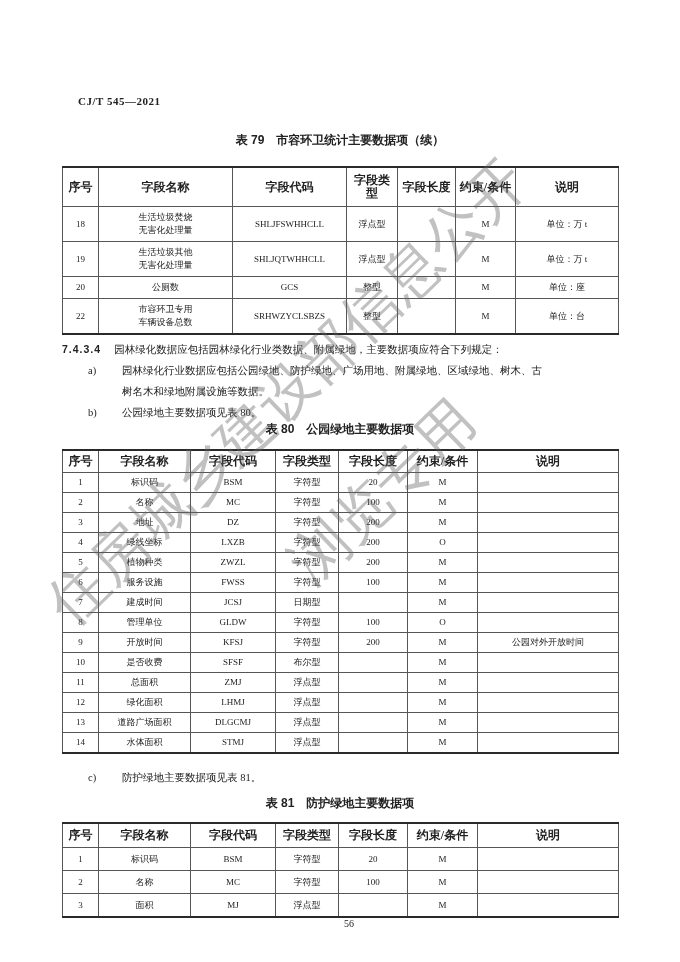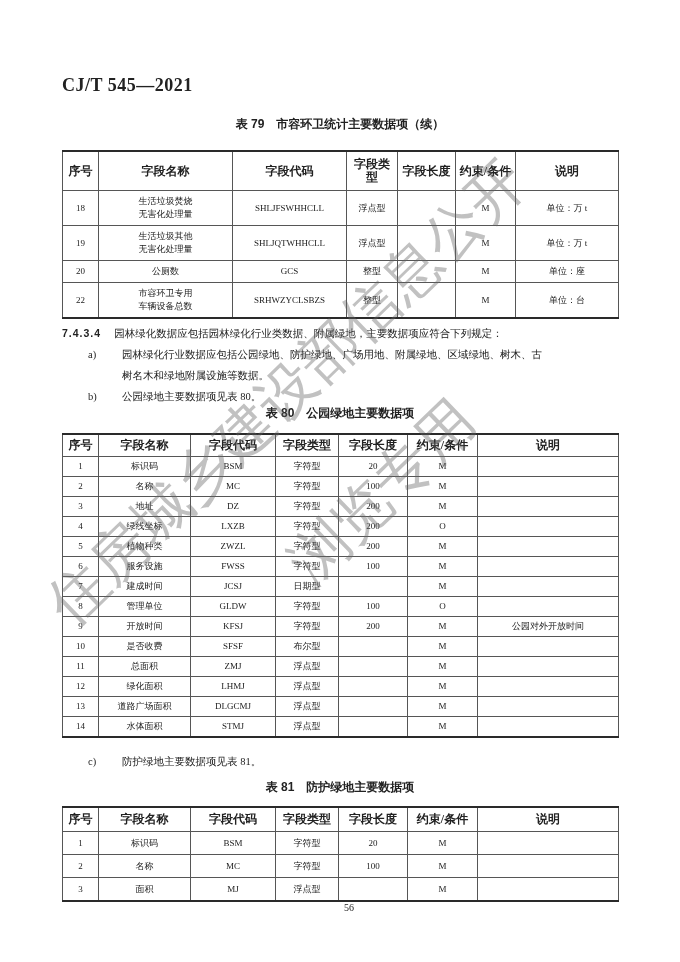--- a/index.html
+++ b/index.html
@@ -6,22 +6,22 @@
   .page{
     position:relative;
     width:680px;height:962px;
     background:#ffffff;
     overflow:hidden;
     font-family:"Liberation Serif","DejaVu Serif",serif;
     color:#222222;
   }
   .content{position:relative;padding:0 62px;z-index:1;}
   .doc-code{
-    margin:0;padding-top:78px;
-    font-size:18px;font-weight:bold;line-height:14px;
+    margin:16px;padding-top:78px;
+    font-size:11px;font-weight:bold;line-height:14px;
     letter-spacing:0.5px;
   }
   .table-title{
     text-align:center;
     font-family:"Liberation Sans","DejaVu Sans",sans-serif;
     font-weight:bold;font-size:12px;line-height:13px;
   }
   .tt79{margin-top:26px;}
   .tt80{margin-top:0px;}
   .tt81{margin-top:9px;}

